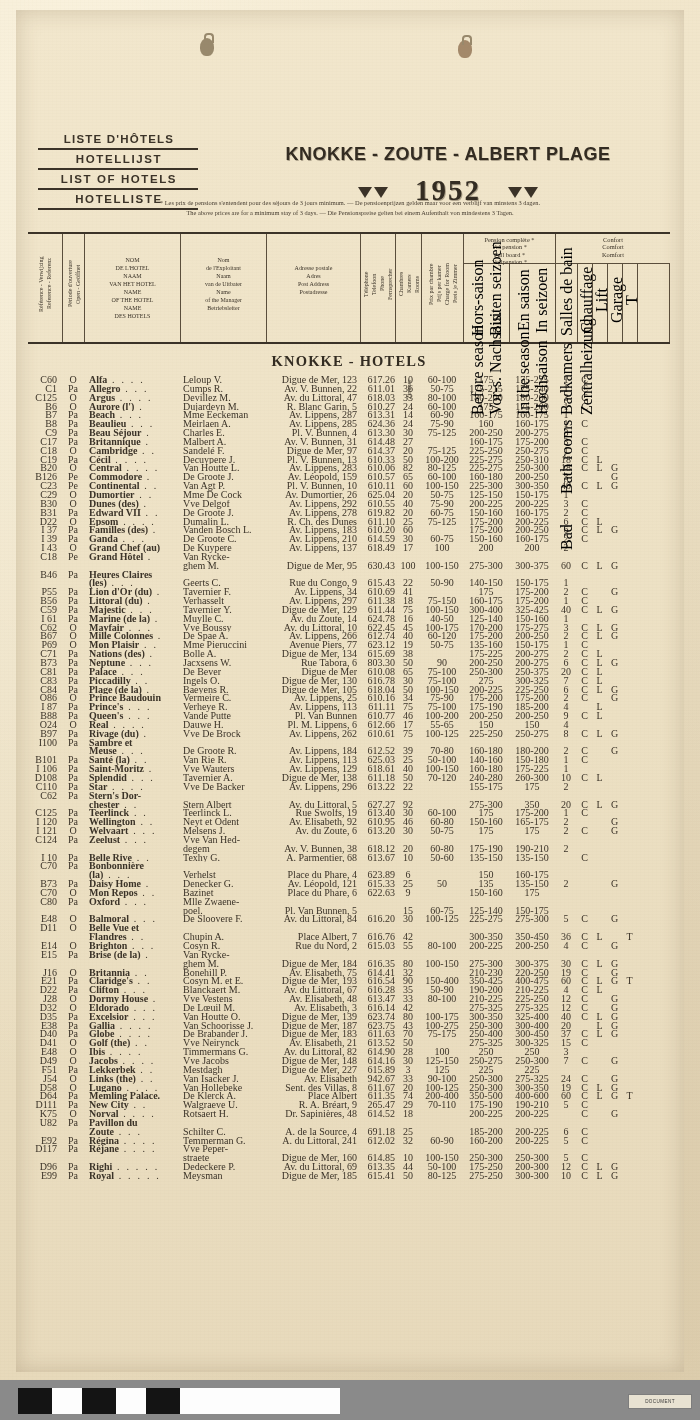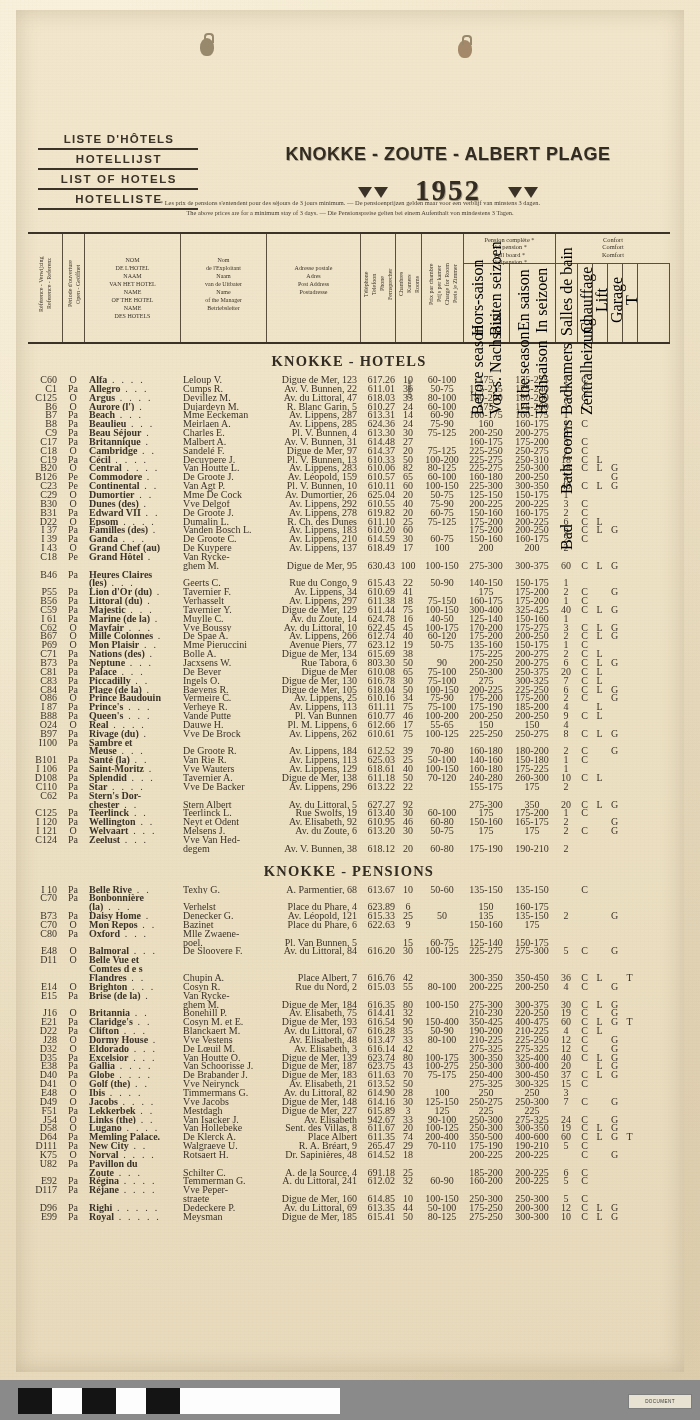--- a/index.html
+++ b/index.html
@@ -1103,21 +1103,20 @@
             <span class="c-pr">60-80</span>
             <span class="c-hs">175-190</span>
             <span class="c-es">190-210</span>
             <span class="c-sb">2</span>
             <span class="c-cf"></span>
             <span class="c-cf"></span>
             <span class="c-cf"></span>
             <span class="c-cf"></span>
           </div>
         </div>
-        <div class="secthead">KNOKKE - PENSIONS</div>
         <div class="rows">
           <div class="r">
             <span class="c-ref">I 10</span>
             <span class="c-per">Pa</span>
             <span class="c-nom">Belle Rive<span class="dots"> . .</span></span>
             <span class="c-exp">Texhy G.</span>
             <span class="c-adr">A. Parmentier, 68</span>
             <span class="c-tel">613.67</span>
             <span class="c-ch">10</span>
             <span class="c-pr">50-60</span>
@@ -1247,37 +1246,20 @@
             <span class="c-sb">5</span>
             <span class="c-cf">C</span>
             <span class="c-cf"></span>
             <span class="c-cf">G</span>
             <span class="c-cf"></span>
           </div>
           <div class="r">
             <span class="c-ref">D11</span>
             <span class="c-per">O</span>
             <span class="c-nom">Belle Vue et</span>
-            <span class="c-exp"></span>
-            <span class="c-adr"></span>
-            <span class="c-tel"></span>
-            <span class="c-ch"></span>
-            <span class="c-pr"></span>
-            <span class="c-hs"></span>
-            <span class="c-es"></span>
-            <span class="c-sb"></span>
-            <span class="c-cf"></span>
-            <span class="c-cf"></span>
-            <span class="c-cf"></span>
-            <span class="c-cf"></span>
-          </div>
-          <div class="r">
-            <span class="c-ref"></span>
-            <span class="c-per"></span>
-            <span class="c-nom">Comtes d e s</span>
             <span class="c-exp"></span>
             <span class="c-adr"></span>
             <span class="c-tel"></span>
             <span class="c-ch"></span>
             <span class="c-pr"></span>
             <span class="c-hs"></span>
             <span class="c-es"></span>
             <span class="c-sb"></span>
             <span class="c-cf"></span>
             <span class="c-cf"></span>

